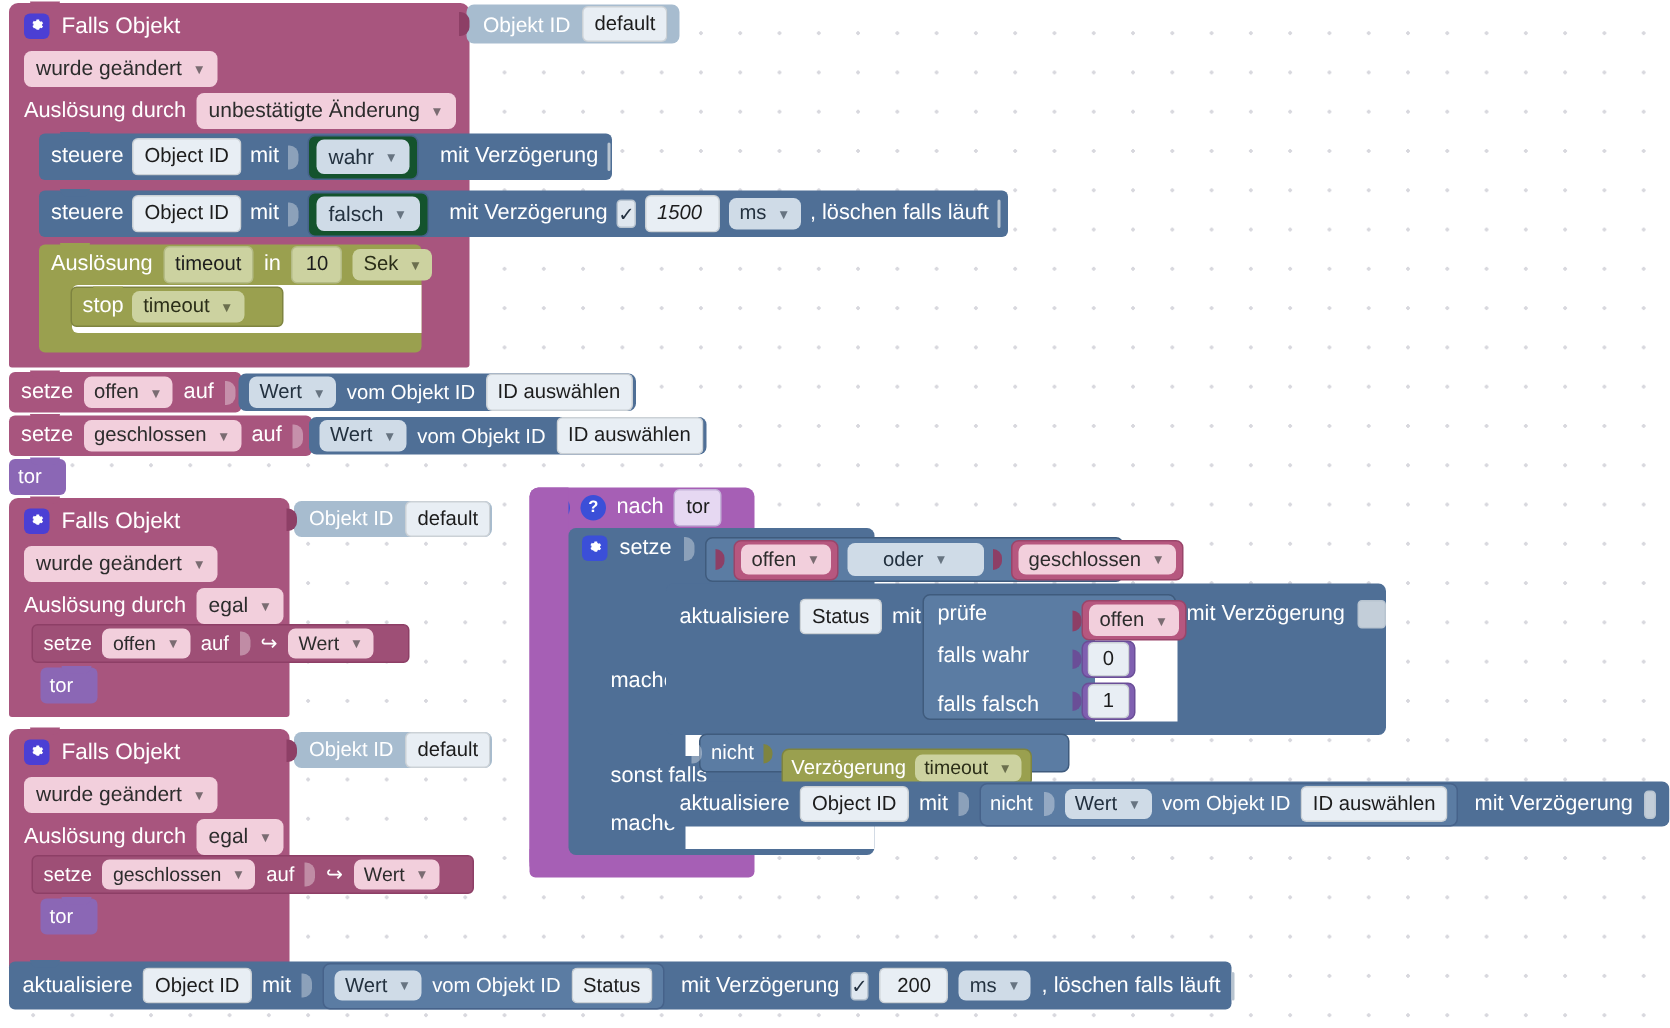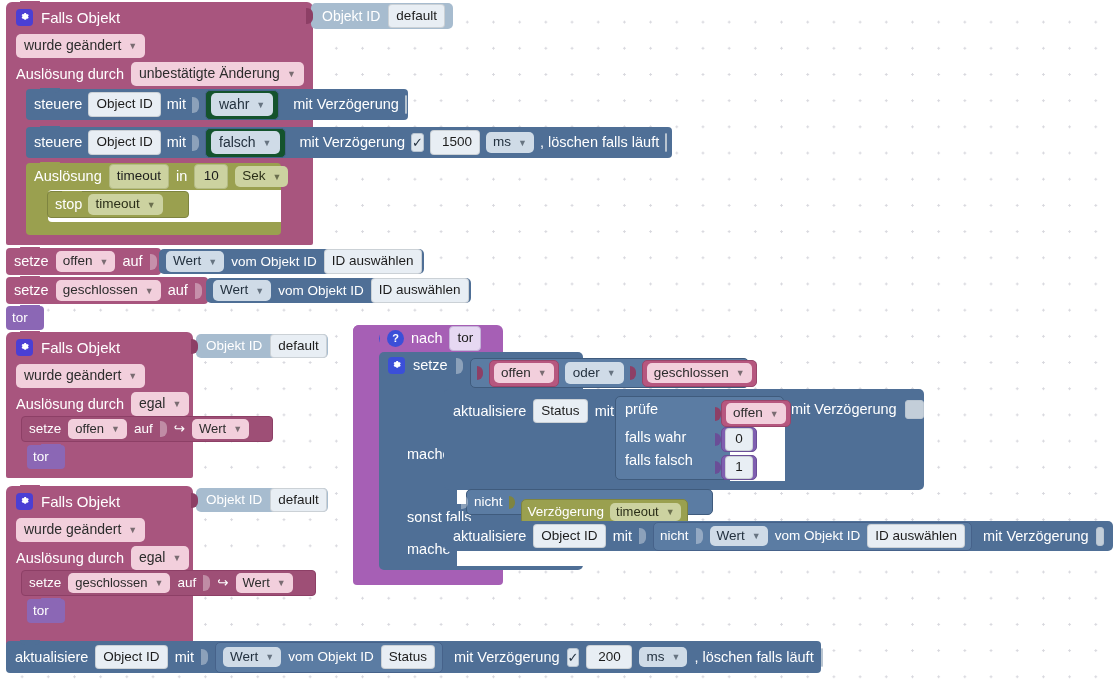--- a/index.html
+++ b/index.html
@@ -166,21 +166,21 @@
       <span class="lbl">mit</span>
       <span class="tab light"></span>
       <span class="sock blue" style="height:28px;padding:0 5px;text-align:right;">
         <span class="dd bluey">
           <span>falsch</span>
           <span class="cap">▼</span>
         </span>
       </span>
       <span class="lbl" style="margin-left:8px;">mit Verzögerung</span>
       <span class="cb">✓</span>
-      <span class="field" style="min-width:34px;text-align:right;">1500</span>
+      <span class="field" style="min-width:34px;text-align:left;font-style:italic;">1500</span>
       <span class="dd bluey" style="padding:2px 7px;font-size:13.5px;">
         <span>ms</span>
         <span class="cap">▼</span>
       </span>
       <span class="lbl">, löschen falls läuft</span>
       <span class="cb empty"></span>
     </div>
   </div>
 
   <div class="blk olive" style="left:26px;top:163px;width:255px;height:72px;border-radius:4px;">
@@ -411,21 +411,21 @@
 
   <div class="blk blue blue-b" style="left:470px;top:358px;width:279px;height:30px;border-radius:5px;background:#5b7ca3;">
     <div class="row" style="gap:6px;padding:0 6px;">
       <span class="tab rose" style="height:14px;width:6px;"></span>
       <span class="sock rose" style="height:25px;padding:0 4px;">
         <span class="dd rosey" style="padding:2px 7px;font-size:13.5px;">
           <span>offen</span>
           <span class="cap">▼</span>
         </span>
       </span>
-      <span class="dd bluey" style="padding:3px 8px;font-size:13.5px;align-items:center;">
+      <span class="dd bluey" style="padding:3px 24px;font-size:13.5px;align-items:center;">
         <span>oder</span>
         <span class="cap">▼</span>
       </span>
       <span class="tab rose" style="height:14px;width:6px;"></span>
       <span class="sock rose" style="height:25px;padding:0 4px;">
         <span class="dd rosey" style="padding:2px 7px;font-size:13.5px;">
           <span>geschlossen</span>
           <span class="cap">▼</span>
         </span>
       </span>
@@ -437,21 +437,21 @@
       <span class="lbl">aktualisiere</span>
       <span class="field">Status</span>
       <span class="lbl">mit</span>
       <span class="tab light"></span>
     </div>
   </div>
 
   <div class="blk blue blue-b" style="left:615px;top:396px;width:169px;height:84px;border-radius:5px;background:#5b7ca3;">
     <div style="position:absolute;left:9px;top:5px;" class="lbl" style2="">prüfe</div>
     <div style="position:absolute;left:9px;top:33px;" class="lbl">falls wahr</div>
-    <div style="position:absolute;left:9px;top:56px;" class="lbl">falls falsch</div>
+    <div style="position:absolute;left:9px;top:66px;" class="lbl">falls falsch</div>
 
     <div style="position:absolute;left:114px;top:28px;width:55px;height:56px;background:#ffffff;"></div>
 
     <div style="position:absolute;left:99px;top:3px;display:flex;align-items:center;">
       <span class="tab rose" style="height:14px;width:6px;"></span>
       <span class="sock rose" style="height:25px;padding:0 4px;">
         <span class="dd rosey" style="padding:2px 7px;font-size:13.5px;">
           <span>offen</span>
           <span class="cap">▼</span>
         </span>

